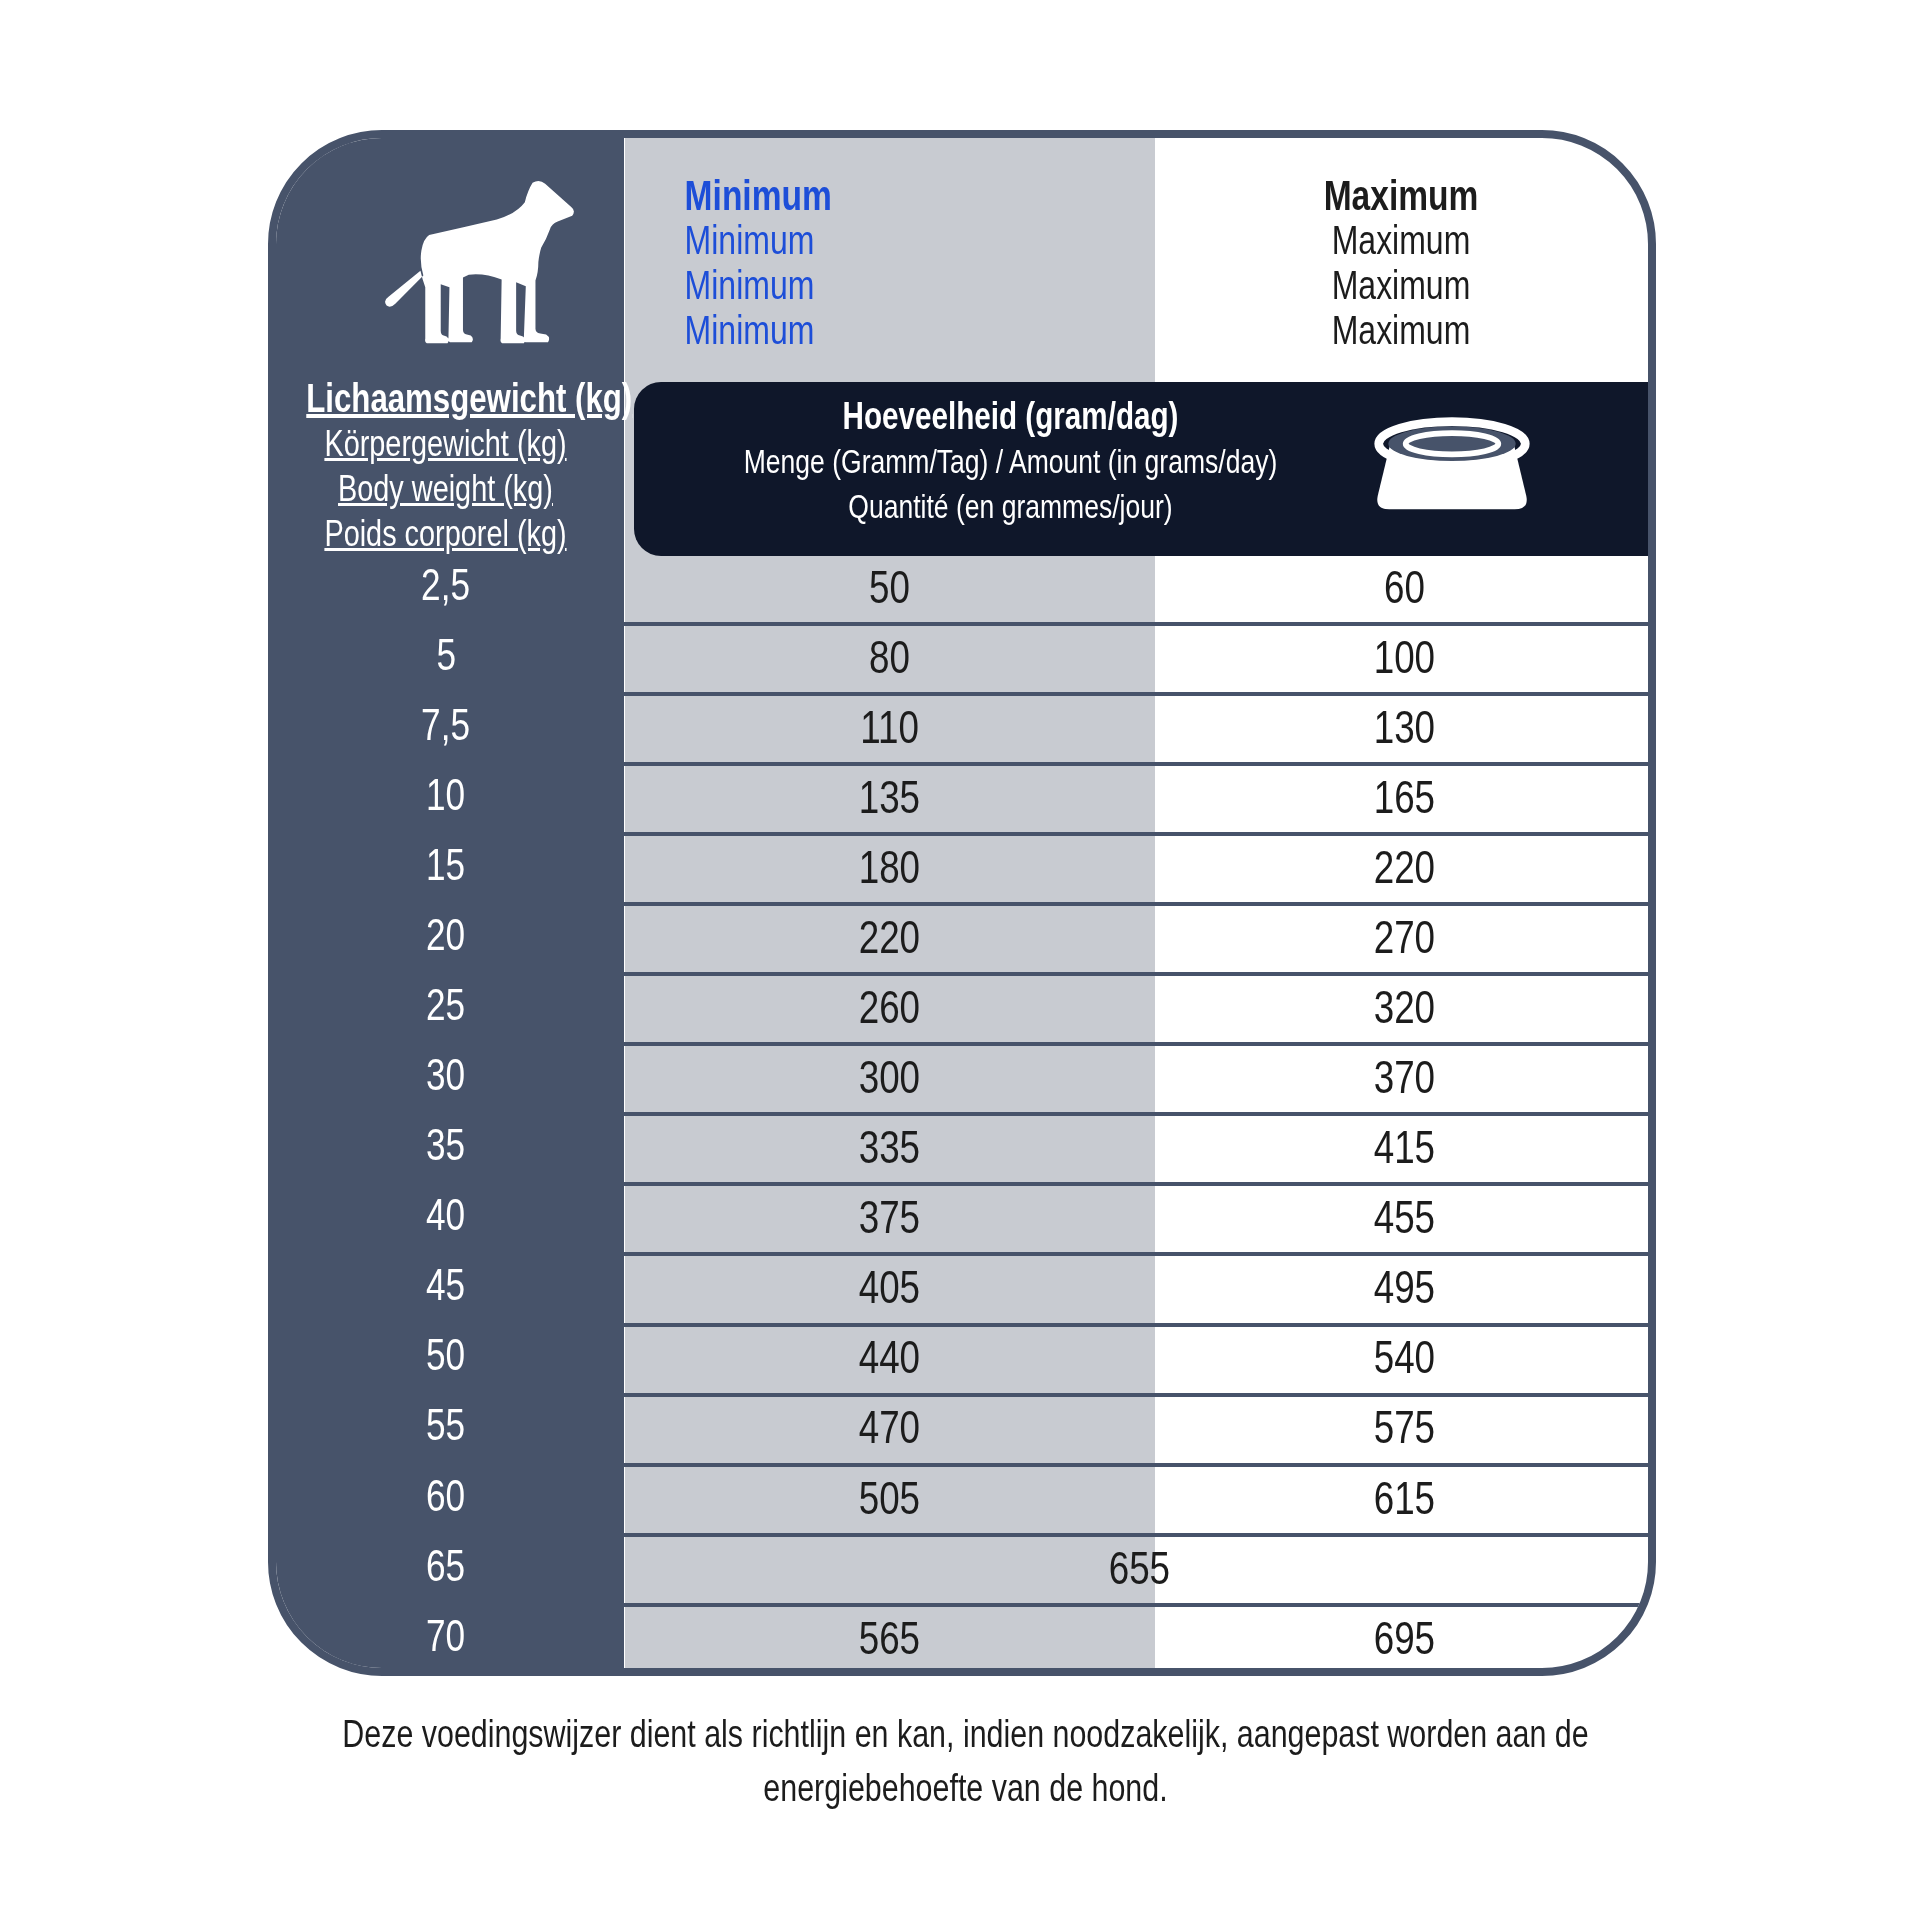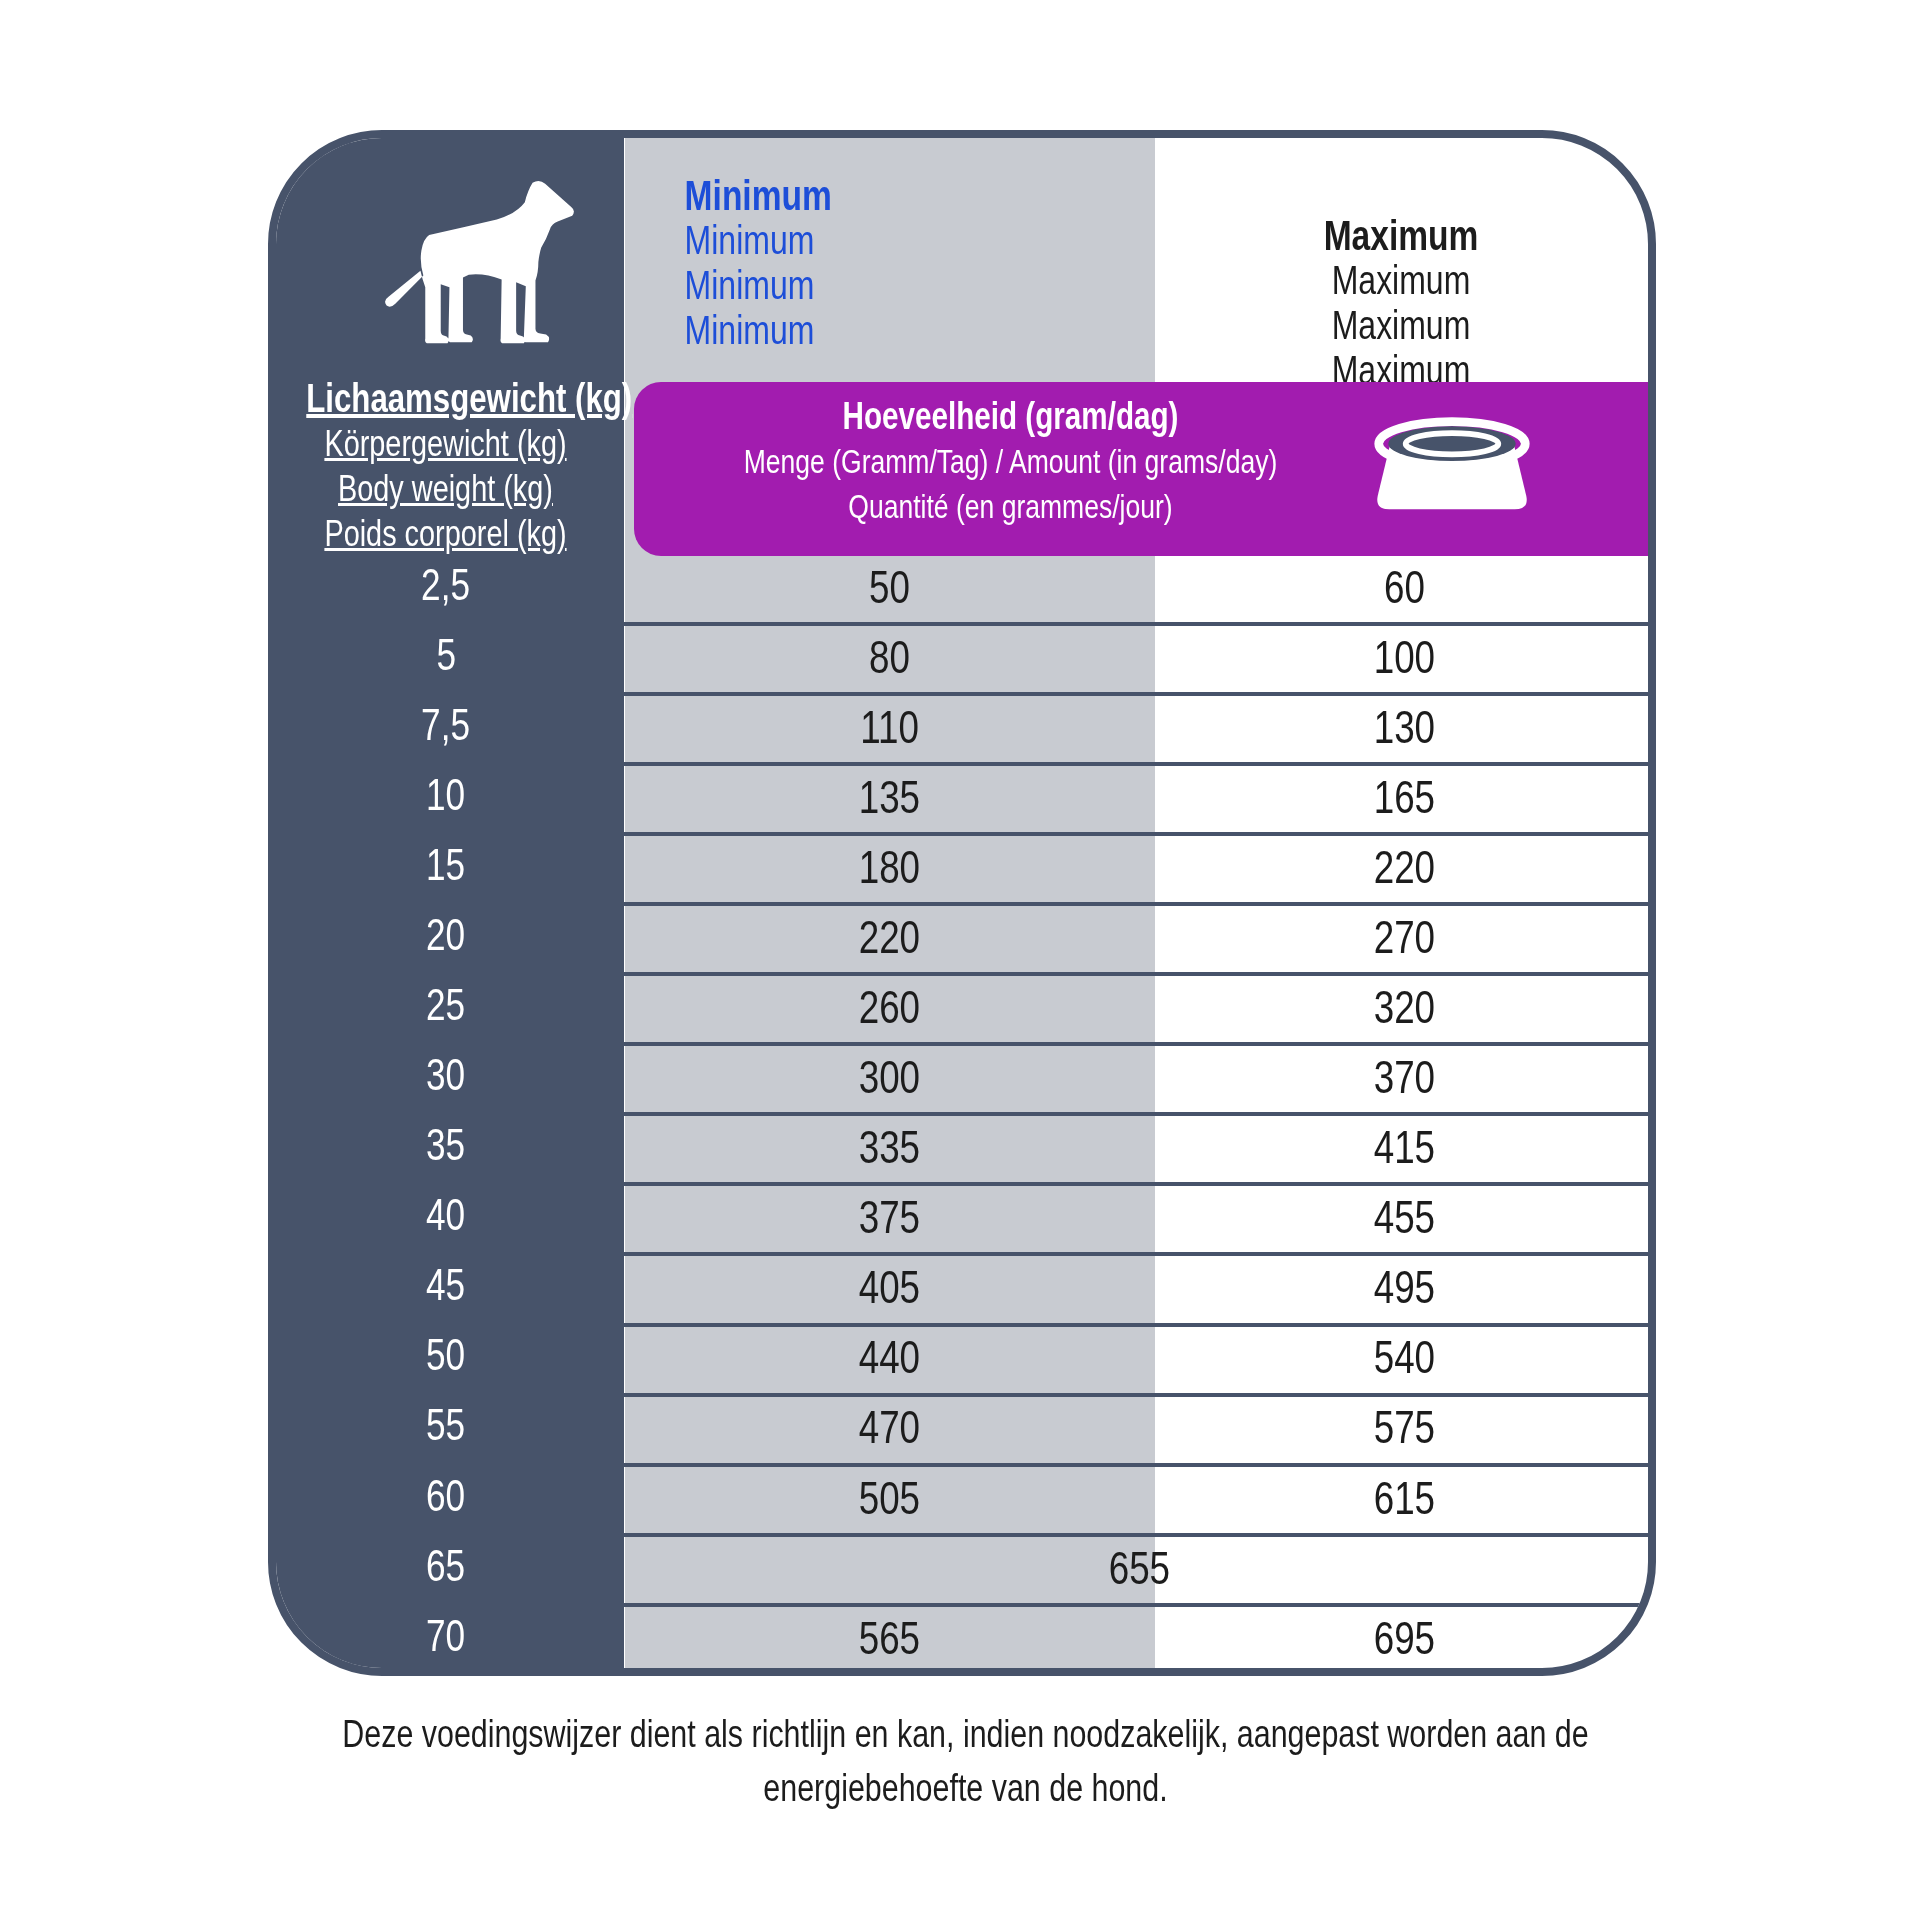--- a/index.html
+++ b/index.html
@@ -8,27 +8,27 @@
   .card{position:absolute;left:268px;top:130px;width:1388px;height:1546px;
         box-sizing:border-box;border:8.7px solid #47536A;border-radius:114px;
         background:#fff;overflow:hidden;}
   .col-dark{position:absolute;left:-8.7px;top:-8.7px;bottom:-8.7px;width:357px;background:#47536A;}
   .col-gray{position:absolute;left:349px;top:-8.7px;bottom:-8.7px;width:530px;background:#C8CBD1;}
   .cx{display:block;transform:scaleX(0.78);white-space:nowrap;}
   .cxs{display:inline-block;transform:scaleX(0.80);white-space:nowrap;}
   .min-head{position:absolute;left:349px;top:35px;width:542px;text-align:left;
             line-height:45px;font-size:41px;color:#1d4ed8;}
   .max-head{position:absolute;left:879px;top:35px;width:492px;text-align:center;
-            line-height:45px;font-size:41px;color:#1c1c1c;margin-top:40px;}
+            line-height:45px;font-size:41px;color:#1c1c1c;}
   .min-head .t,.max-head .t{font-size:43px;font-weight:bold;}
   .weight-head{position:absolute;left:-8.7px;top:238px;width:357px;text-align:center;
                line-height:45px;font-size:37px;color:#fff;text-decoration:underline;}
   .weight-head .t{font-size:40px;font-weight:bold;}
   .dog{position:absolute;left:99px;top:39px;width:203px;height:174px;}
-  .band{position:absolute;left:358px;top:244px;width:1155px;height:174px;background:#a21caf;border-radius:27px;}
+  .band{position:absolute;left:358px;top:244px;width:1155px;height:174px;background:#0f172a;border-radius:27px;}
   .band-text{position:absolute;left:0;top:11.6px;width:753px;text-align:center;
              line-height:45px;font-size:34px;color:#fff;}
   .band-text .t{font-size:38px;font-weight:bold;}
   .bowl{position:absolute;left:729px;top:27px;width:178px;height:108px;}
   .rows{position:absolute;left:-8.7px;top:418px;bottom:-8.7px;width:1388px;
         display:flex;flex-direction:column;}
   .row{flex:1;display:flex;min-height:0;}
   .cell{display:flex;align-items:flex-start;justify-content:center;box-sizing:border-box;
         font-size:46px;padding-top:3.9px;}
   .cell-w{width:357px;color:#fff;font-size:44px;}

